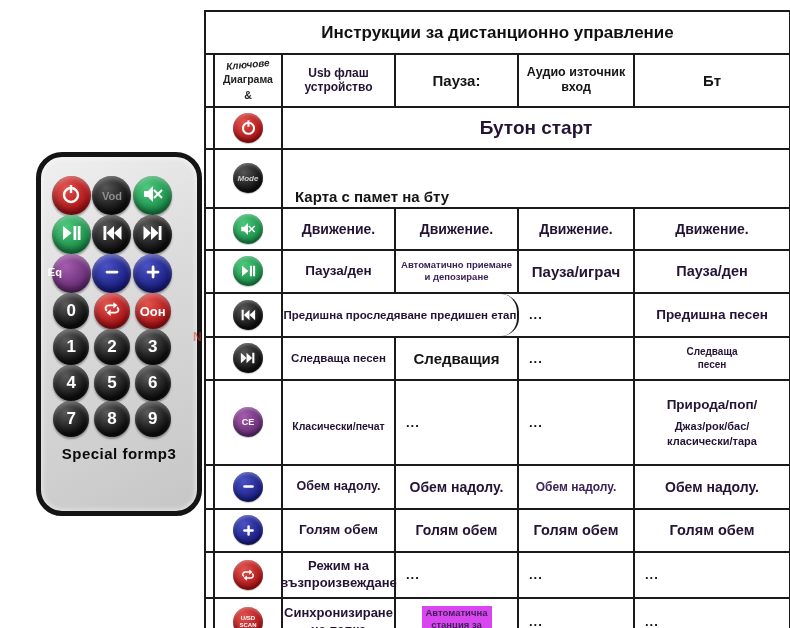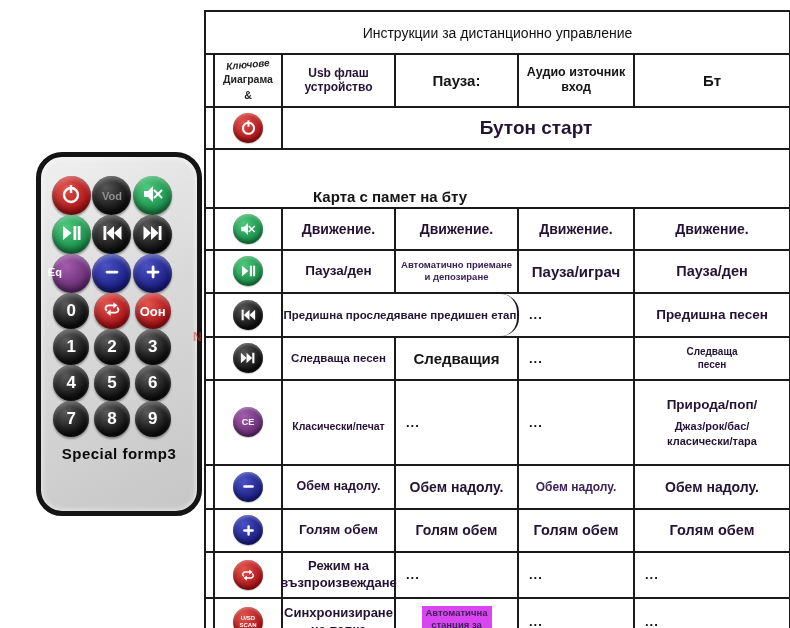--- a/index.html
+++ b/index.html
@@ -2,32 +2,32 @@
 <html><head>
 <meta charset="utf-8">
 <style>
   html,body{margin:0;padding:0;background:#fff;}
   .canvas{position:relative;width:790px;height:628px;background:#fff;overflow:hidden;
           font-family:"Liberation Sans",sans-serif;color:#241335;}
 
   
   .sheet{position:absolute;left:204px;top:10px;width:583px;border:2px solid #1a1a1a;background:#fff;}
   .sheet-title{height:41px;display:flex;align-items:center;justify-content:center;
-               font-weight:normal;font-size:14px;color:#111;border-bottom:2px solid #1a1a1a;}
+               font-weight:bold;font-size:17px;color:#111;border-bottom:2px solid #1a1a1a;}
   .t-row{display:grid;grid-template-columns:9px 68px 113px 123px 116px 1fr;border-bottom:2px solid #1a1a1a;}
   .t-row:last-child{border-bottom:none;}
   .gut{border-right:2px solid #1a1a1a;}
   .c{border-right:2px solid #1a1a1a;display:flex;flex-direction:column;align-items:center;
      justify-content:center;text-align:center;font-weight:bold;padding:2px 3px;box-sizing:border-box;}
   .c:last-child{border-right:none;}
   .span-all{grid-column:3/-1;}
   .span-2{grid-column:3/span 2;border-radius:18px;}
   .pre{white-space:pre-line;}
   .nowrap{white-space:nowrap;}
-  .left{align-items:flex-start;text-align:left;padding-left:30px;margin-top:36px;}
+  .left{align-items:flex-start;text-align:left;padding-left:12px;margin-top:36px;}
   .dots{align-items:flex-start;justify-content:center;text-align:left;padding-left:10px;
         font-size:13px;color:#111;letter-spacing:1px;}
   .rh-hdr{min-height:40px;} .rh-40{min-height:40px;} .rh-39{min-height:39px;} .rh-41{min-height:41px;}
   .rh-42{min-height:42px;} .rh-ce{min-height:83px;} .rh-44{min-height:44px;}
 
   .hdr-keys{font-size:10px;line-height:1.5;color:#222;}
   .hdr-keys .l1{font-style:italic;transform:rotate(-5deg);display:inline-block;font-size:10px;}
   .hdr-keys .l2{font-size:10.5px;}
   .fs9{font-size:9.5px;line-height:1.3;color:#3c2358;}
   .fs10{font-size:10px;line-height:1.3;}
@@ -227,20 +227,25 @@
               <circle cx="12" cy="13" r="7" fill="none" stroke="#fff" stroke-width="2.6"></circle>
               <line x1="12" y1="3" x2="12" y2="11" stroke="#fff" stroke-width="2.6"></line>
             </svg>
         </span>
       </div>
       <div class="c span-all fs19">Бутон старт</div>
     </div>
 
     <div class="t-row rh-39">
       <div class="gut"></div>
+      <div class="c">
+        <span class="badge bg-black">
+          <span class="badge-txt mode-txt">Mode</span>
+        </span>
+      </div>
       <div class="c span-all left fs15 ink">Карта с памет на бту</div>
     </div>
 
     <div class="t-row rh-40">
       <div class="gut"></div>
       <div class="c">
         <span class="badge bg-green">
           <svg width="18" height="18" viewBox="0 0 24 24">
               <polygon points="3,9 7,9 12,4 12,20 7,15 3,15" fill="#fff"></polygon>
               <line x1="13" y1="8" x2="21" y2="16" stroke="#fff" stroke-width="2"></line>

